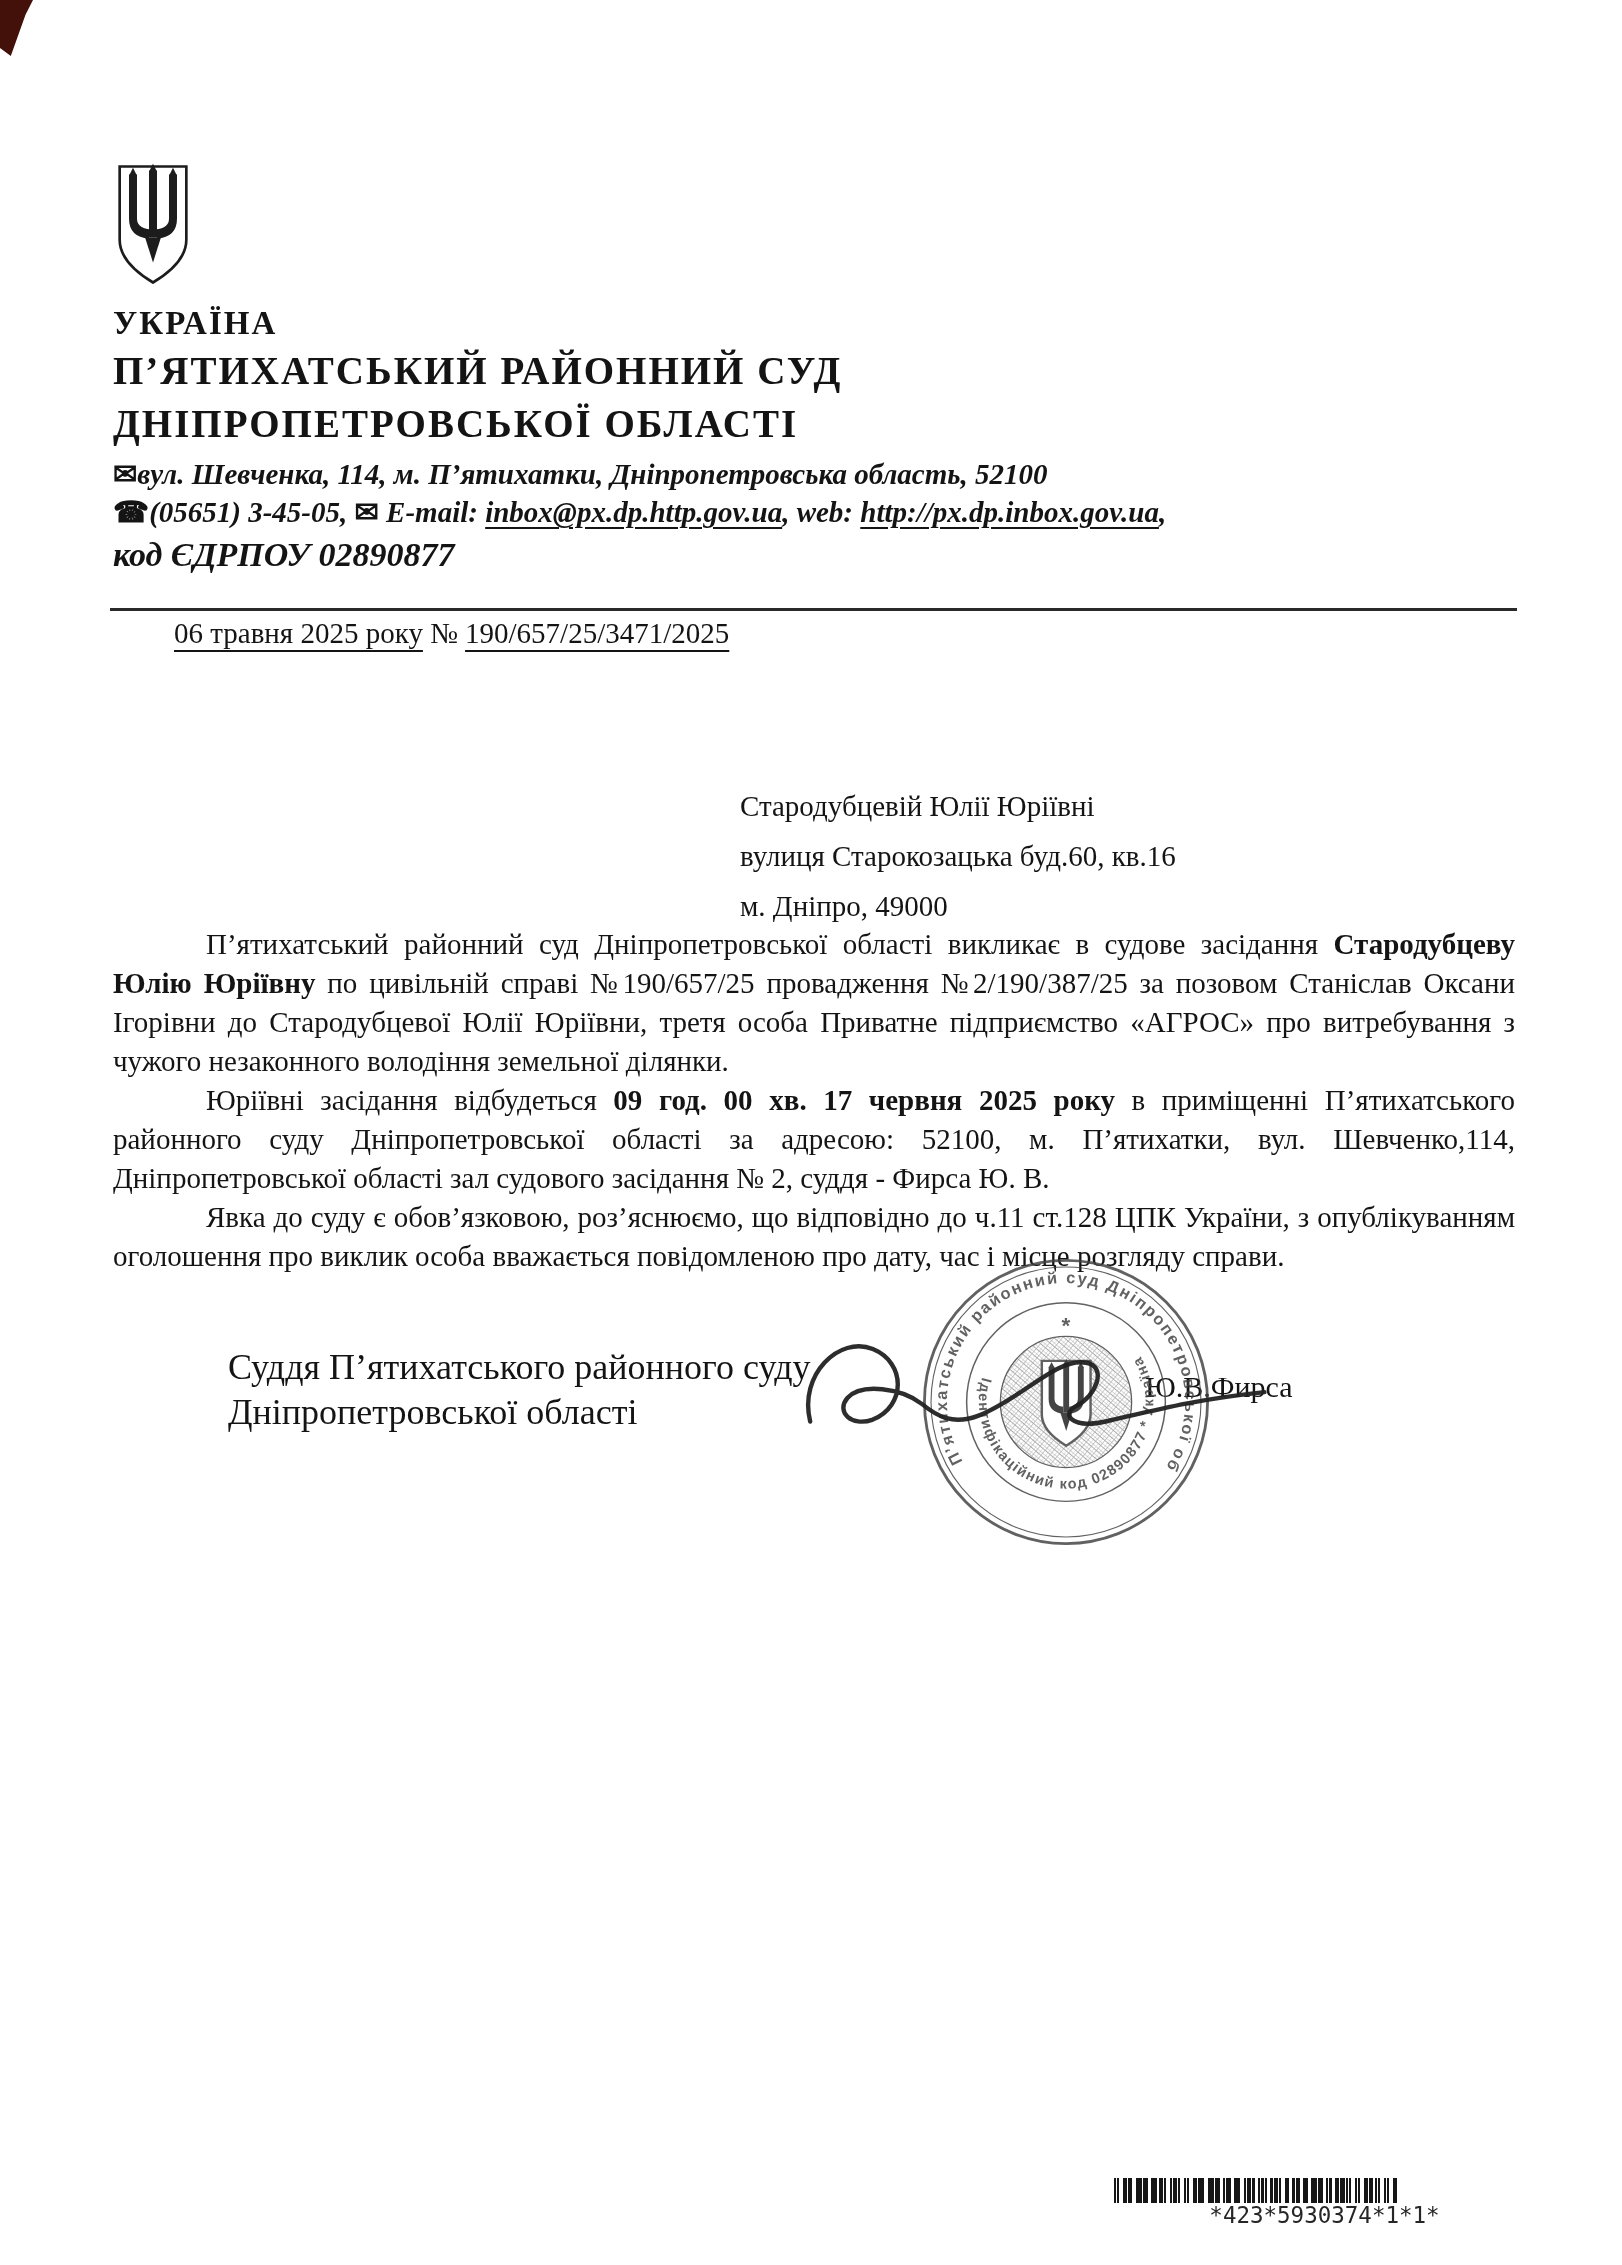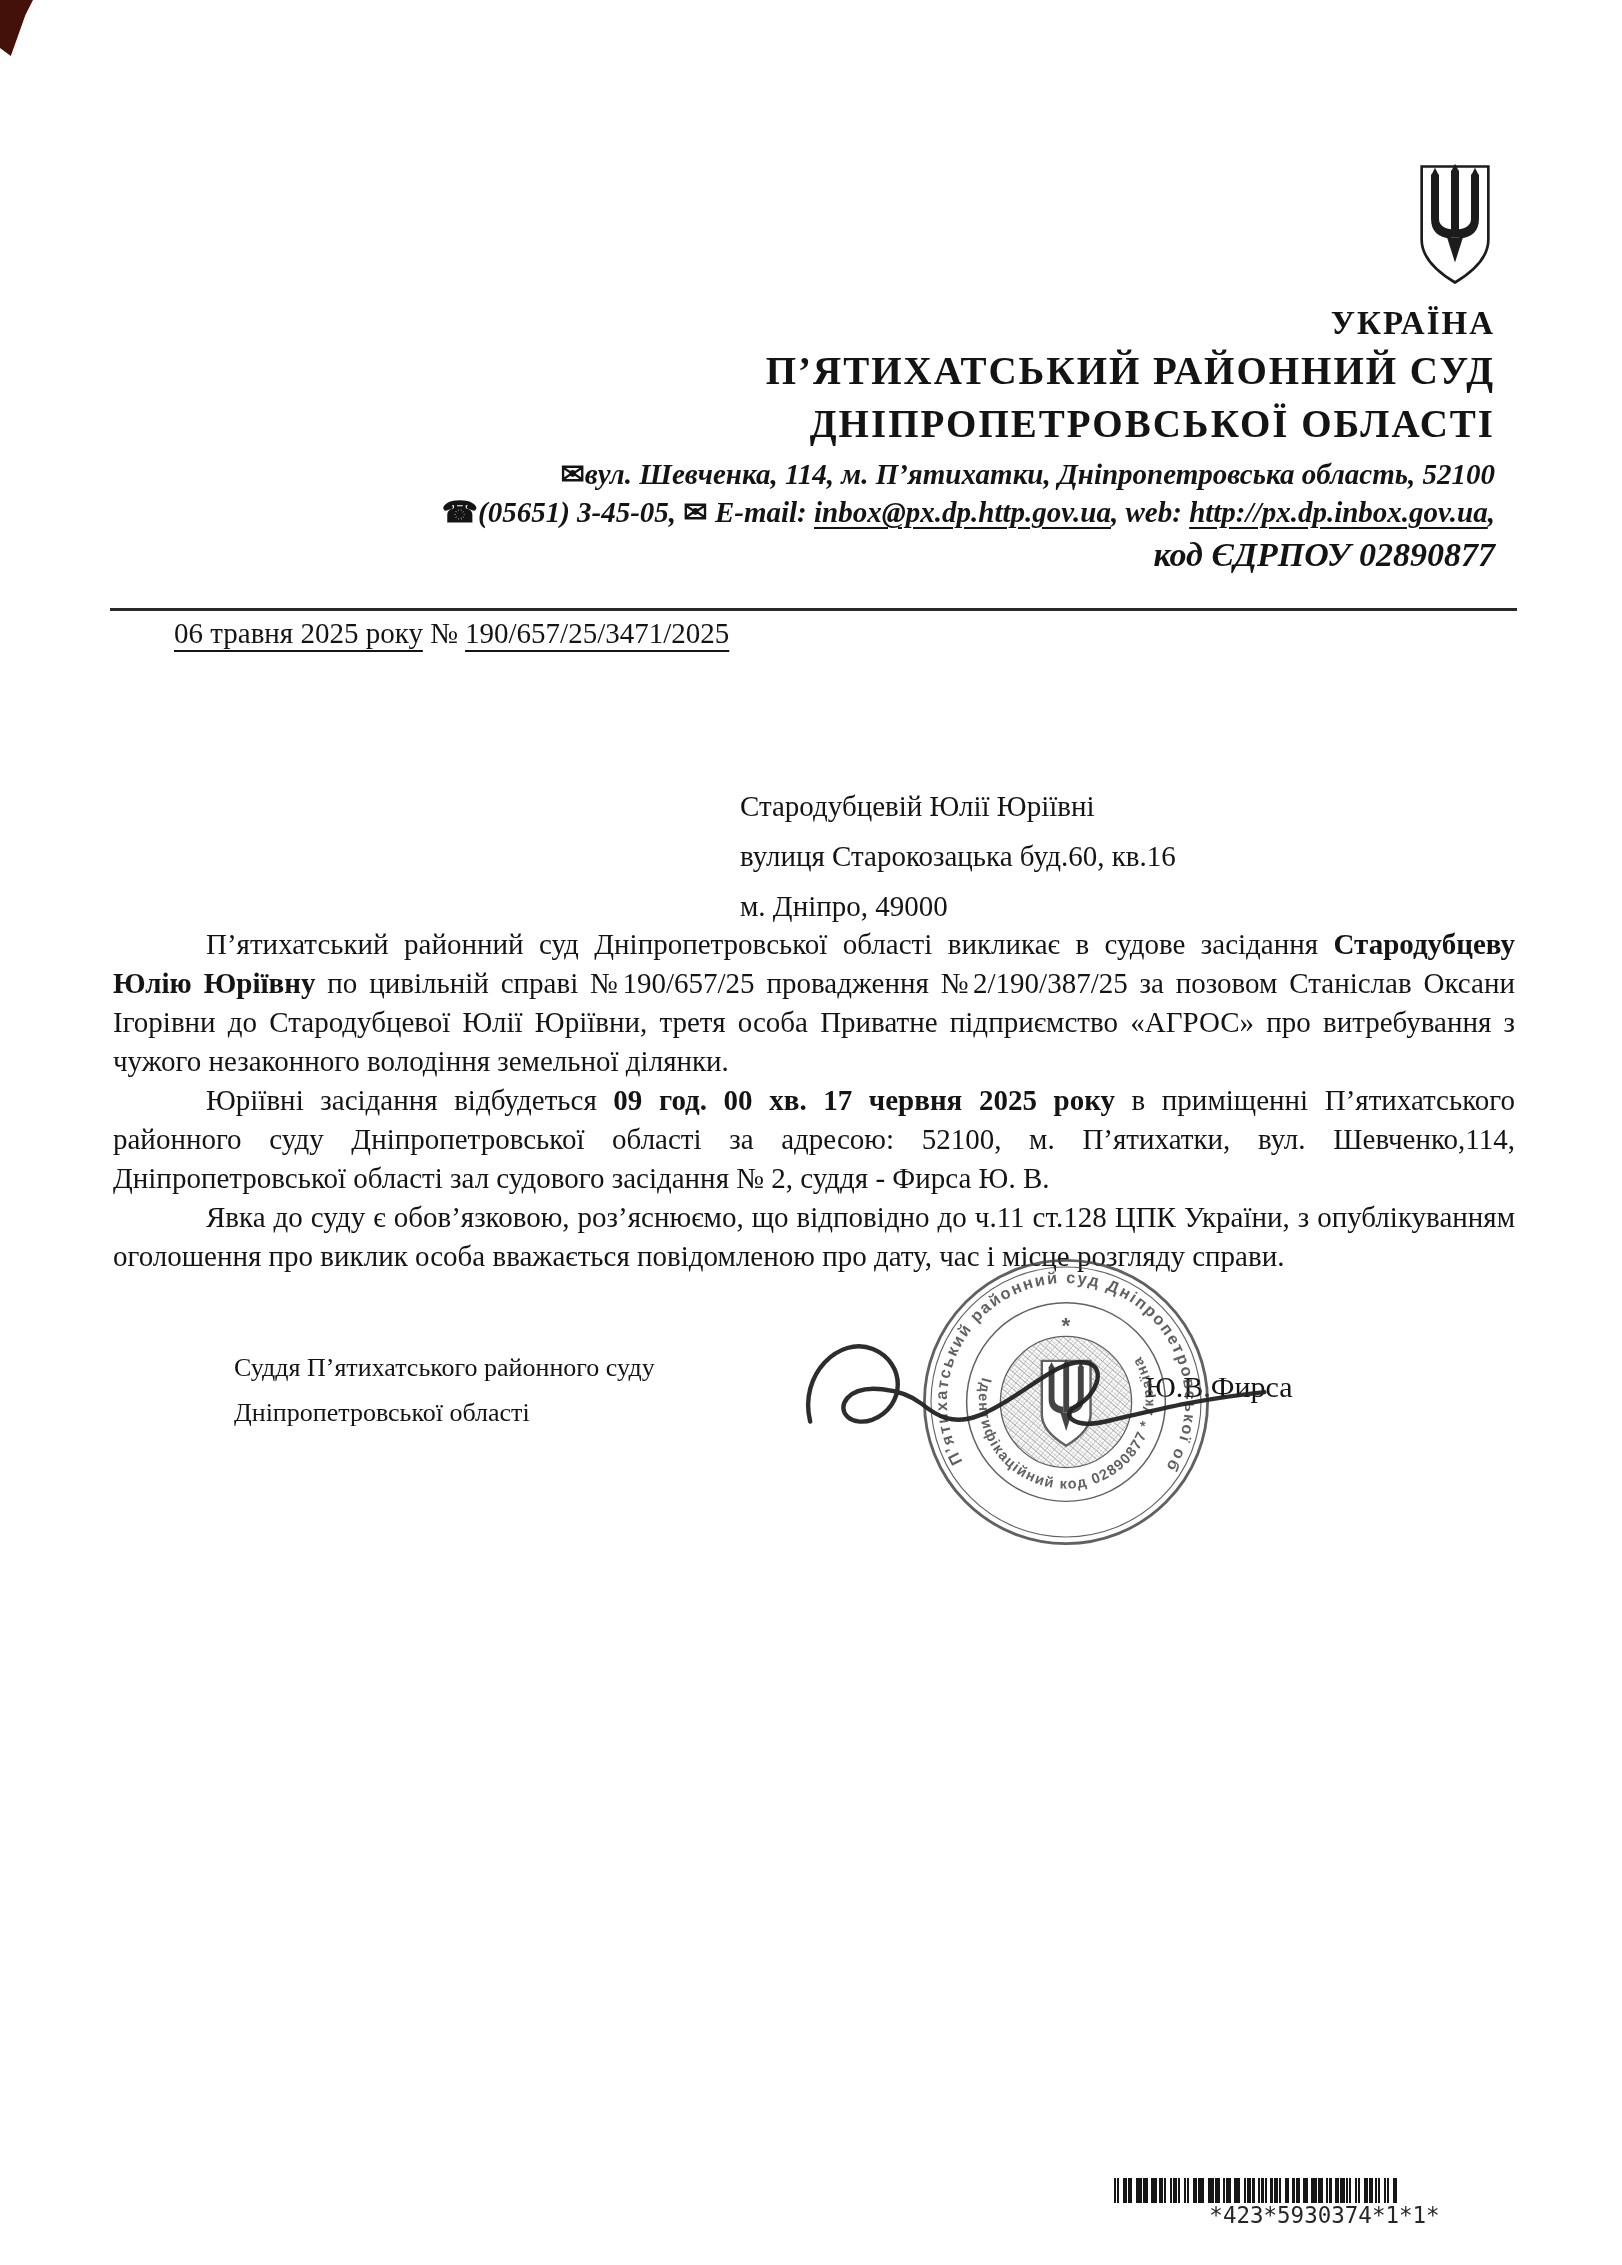--- a/index.html
+++ b/index.html
@@ -5,41 +5,41 @@
   html,body{margin:0;padding:0;background:#888;}
   .page{
     position:relative; width:1622px; height:2265px; background:#ffffff;
     font-family:"Liberation Serif", serif; color:#141414; overflow:hidden;
   }
   .abs{position:absolute;}
   
   .corner{left:0;top:0;width:35px;height:57px;background:#43100a;
     clip-path:polygon(0 0,33px 0,25.5px 14.7px,10.8px 56px,0 48px);}
   
-  .hdr{left:113px;width:1382px;text-align:right;}
+  .hdr{left:113px;width:1382px;text-align:left;}
   .emblem-wrap{top:147px;}
   .country{top:305px;font-size:33px;font-weight:bold;letter-spacing:2px;}
   .court1{top:348px;font-size:39px;font-weight:bold;letter-spacing:2px;}
   .court2{top:401px;font-size:39px;font-weight:bold;letter-spacing:2px;}
   .addr{top:457px;font-size:29px;font-weight:bold;font-style:italic;}
   .contact{top:495px;font-size:29px;font-weight:bold;font-style:italic;}
   .edrpou{top:536px;font-size:34px;font-weight:bold;font-style:italic;}
   .hdr .icon{font-style:normal;font-size:29px;}
   .ulink{text-decoration:underline;text-underline-offset:4.9px;text-decoration-thickness:2px;}
   .rule{top:608px;left:110px;width:1407px;height:2.9px;background:#2a2a2a;}
   .refline{top:617px;left:140px;font-size:29px;margin-left:34px;}
   .refline .useg{text-decoration:underline;text-underline-offset:6.9px;text-decoration-thickness:2px;}
   
   .recipient{top:781px;left:740px;font-size:29px;line-height:50px;}
   
   .bodytext{top:925px;left:113px;width:1402px;font-size:29px;line-height:39px;text-align:justify;}
   .bodytext p{margin:0;text-indent:93px;}
   .b{font-weight:bold;}
   
-  .sigtitle{top:1345px;left:234px;font-size:26px;line-height:45px;}
+  .sigtitle{top:1345px;left:228px;font-size:36px;line-height:45px;}
   .judge{top:1370px;left:1145px;font-size:30px;text-align:center;}
   .stamp{left:916px;top:1252px;width:300px;height:300px;opacity:.82;}
   .autograph{left:796px;top:1306px;width:510px;height:186px;}
   
   .barcode{left:1114px;top:2178px;width:421px;height:24.5px;overflow:hidden;white-space:nowrap;font-size:0;}
   .barcode i{display:inline-block;height:100%;background:#161616;vertical-align:top;}
   .bcval{left:1114px;top:2202px;width:421px;text-align:center;
     font-family:"DejaVu Sans Mono", monospace;font-size:22.5px;color:#262626;}
 </style>
 </head>

